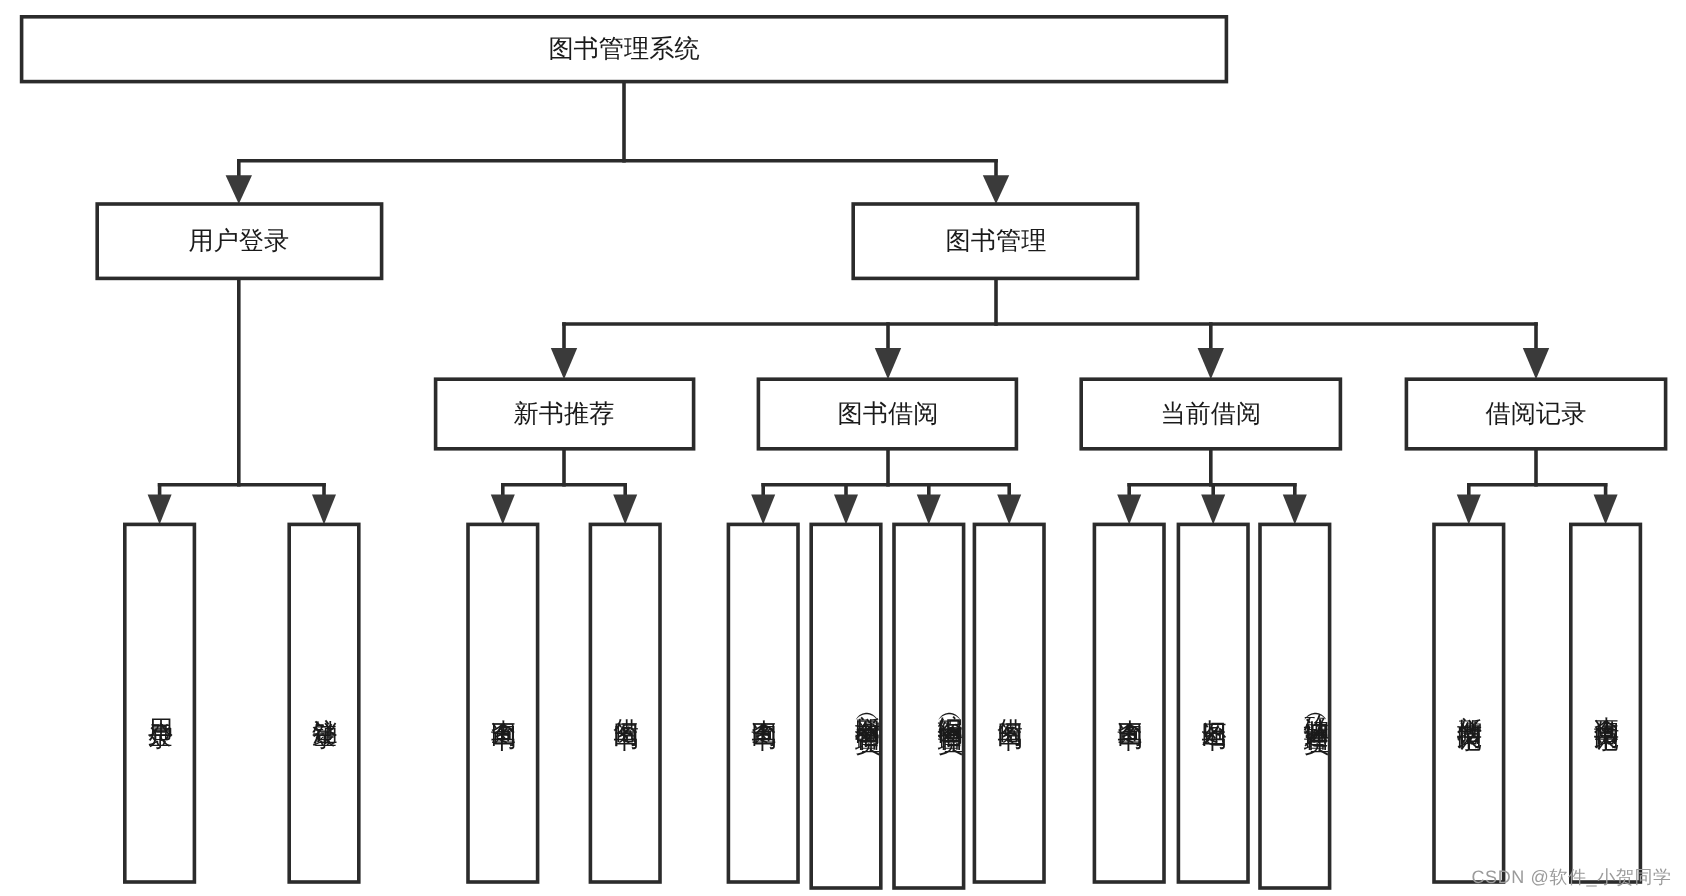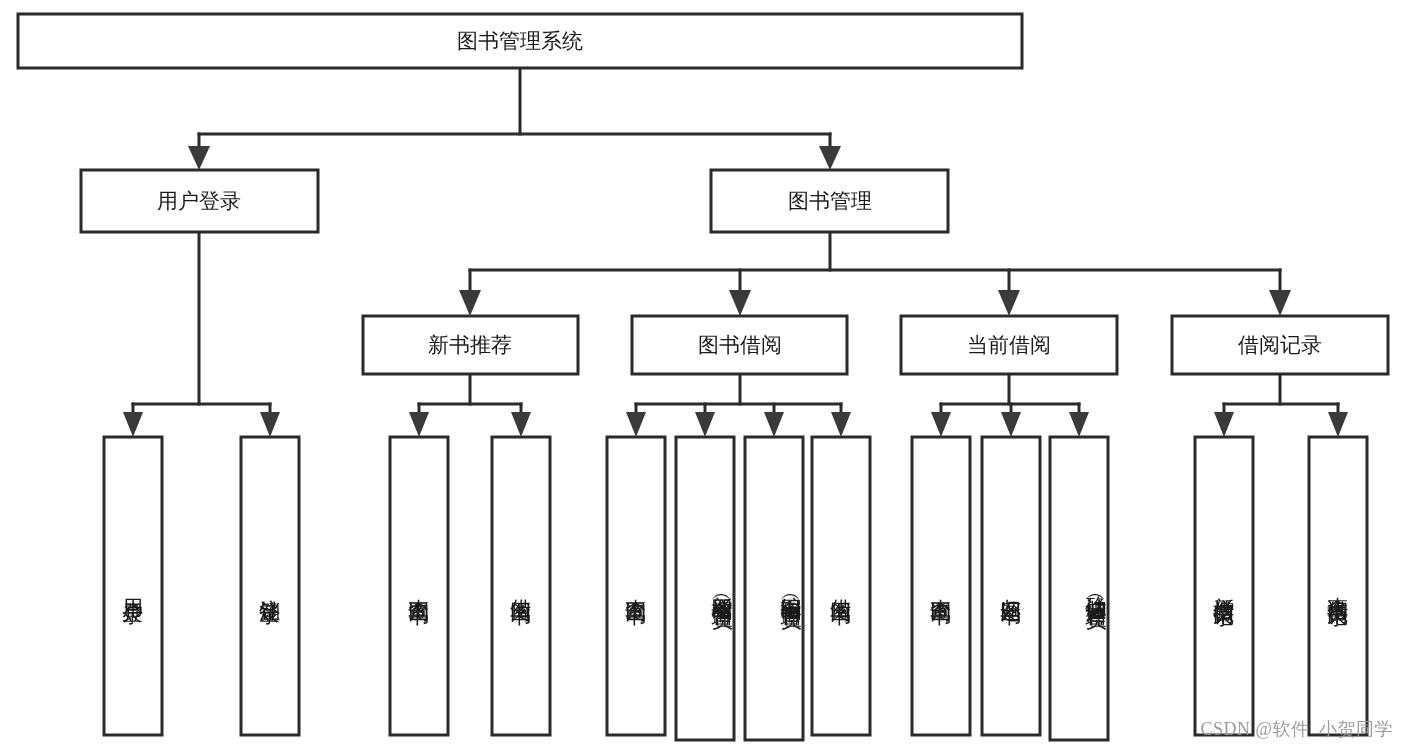--- a/index.html
+++ b/index.html
@@ -60,22 +60,22 @@
     display: flex;
     align-items: center;
     justify-content: center;
     white-space: nowrap;
     pointer-events: none;
   }
   .watermark {
     position: absolute;
     right: 12px;
     bottom: 6px;
-    font-family: Liberation Serif, serif;
-    font-size: 18px;
+    font-family: Liberation Sans, sans-serif;
+    font-size: 15px;
     color: #9b9b9b;
     white-space: nowrap;
     letter-spacing: 0.5px;
   }
 </style>
 </head>
 <body>
 
 <div id="diagram-root">
 

